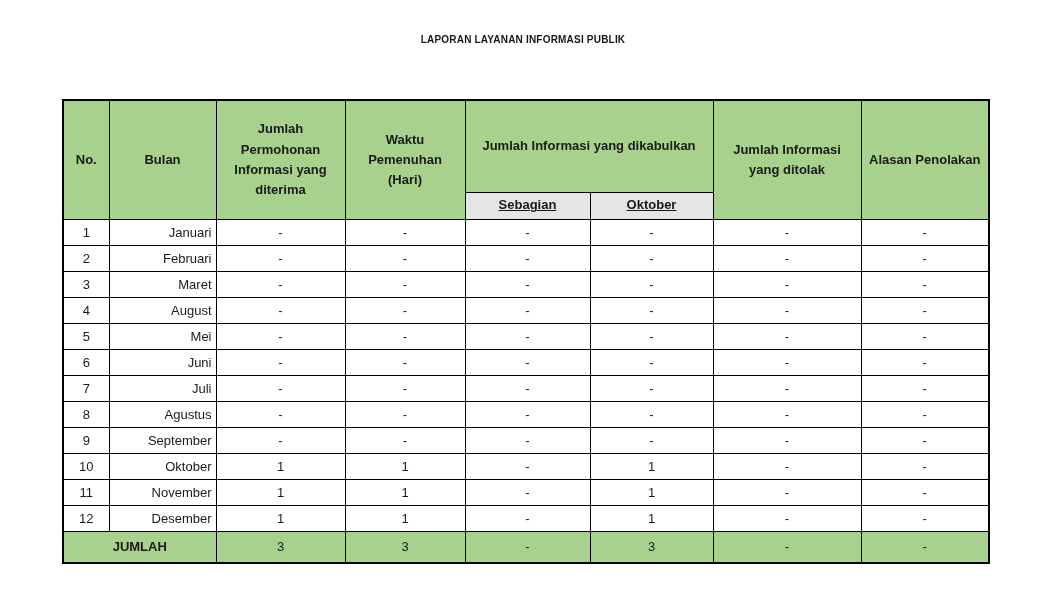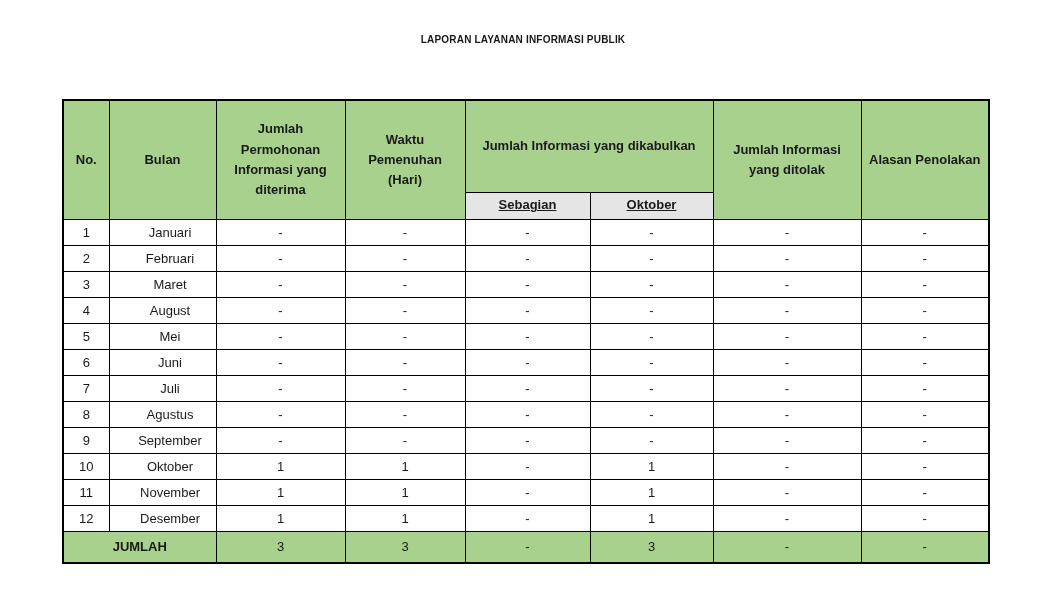--- a/index.html
+++ b/index.html
@@ -47,21 +47,21 @@
   tr.main-header { height: 92px; }
   tr.sub-header  { height: 27px; }
   tr.sub-header th { background: #e5e5e5; text-decoration: underline; }
   th.col-permohonan { padding: 0 10px; }
   th.col-waktu      { padding: 0 14px; }
   th.col-ditolak    { padding: 0 12px; }
   th.col-alasan     { padding: 0 18px; }
 
   tbody tr { height: 26px; }
   tbody td { font-size: 13.5px; background: #ffffff; }
-  tbody td.col-bulan { text-align: center; padding-left: 19px; }
+  tbody td.col-bulan { text-align: right; padding-left: 19px; }
 
   tfoot tr { height: 32px; }
   tfoot td {
     background: #A9D18E;
     font-size: 13.5px;
   }
   tfoot td.total-label { font-weight: bold; }
 </style>
 </head>
 <body>

